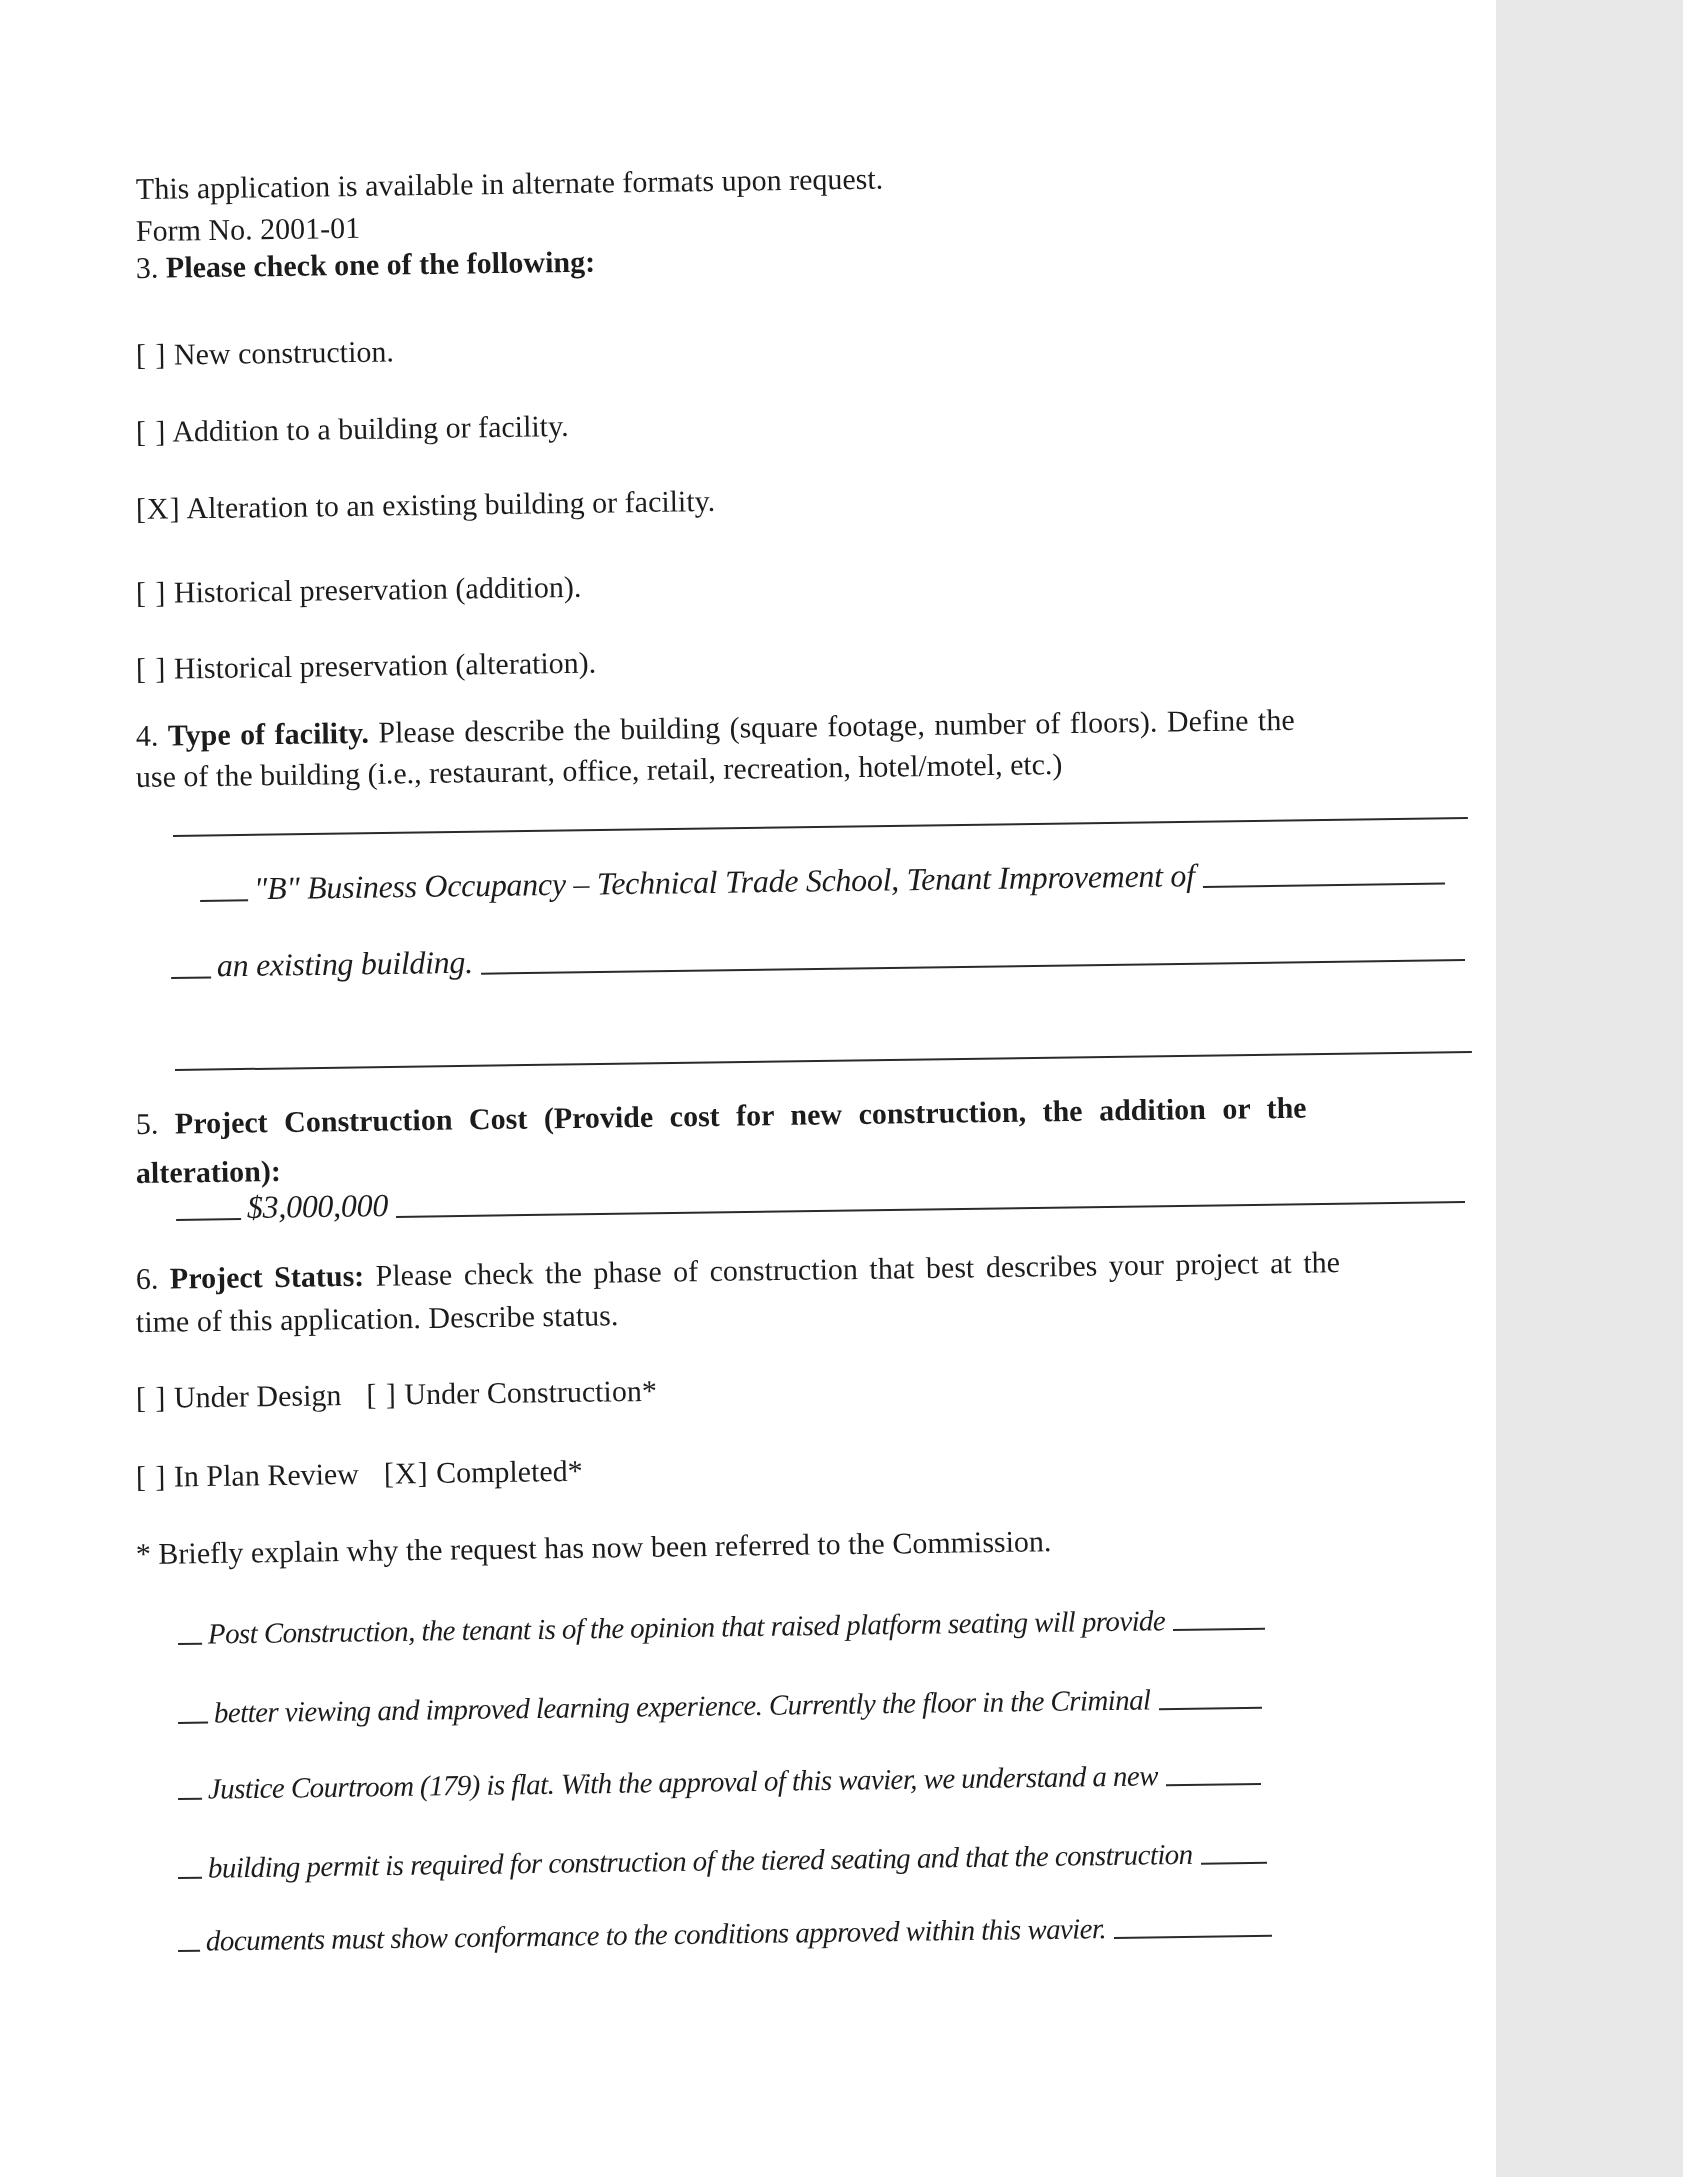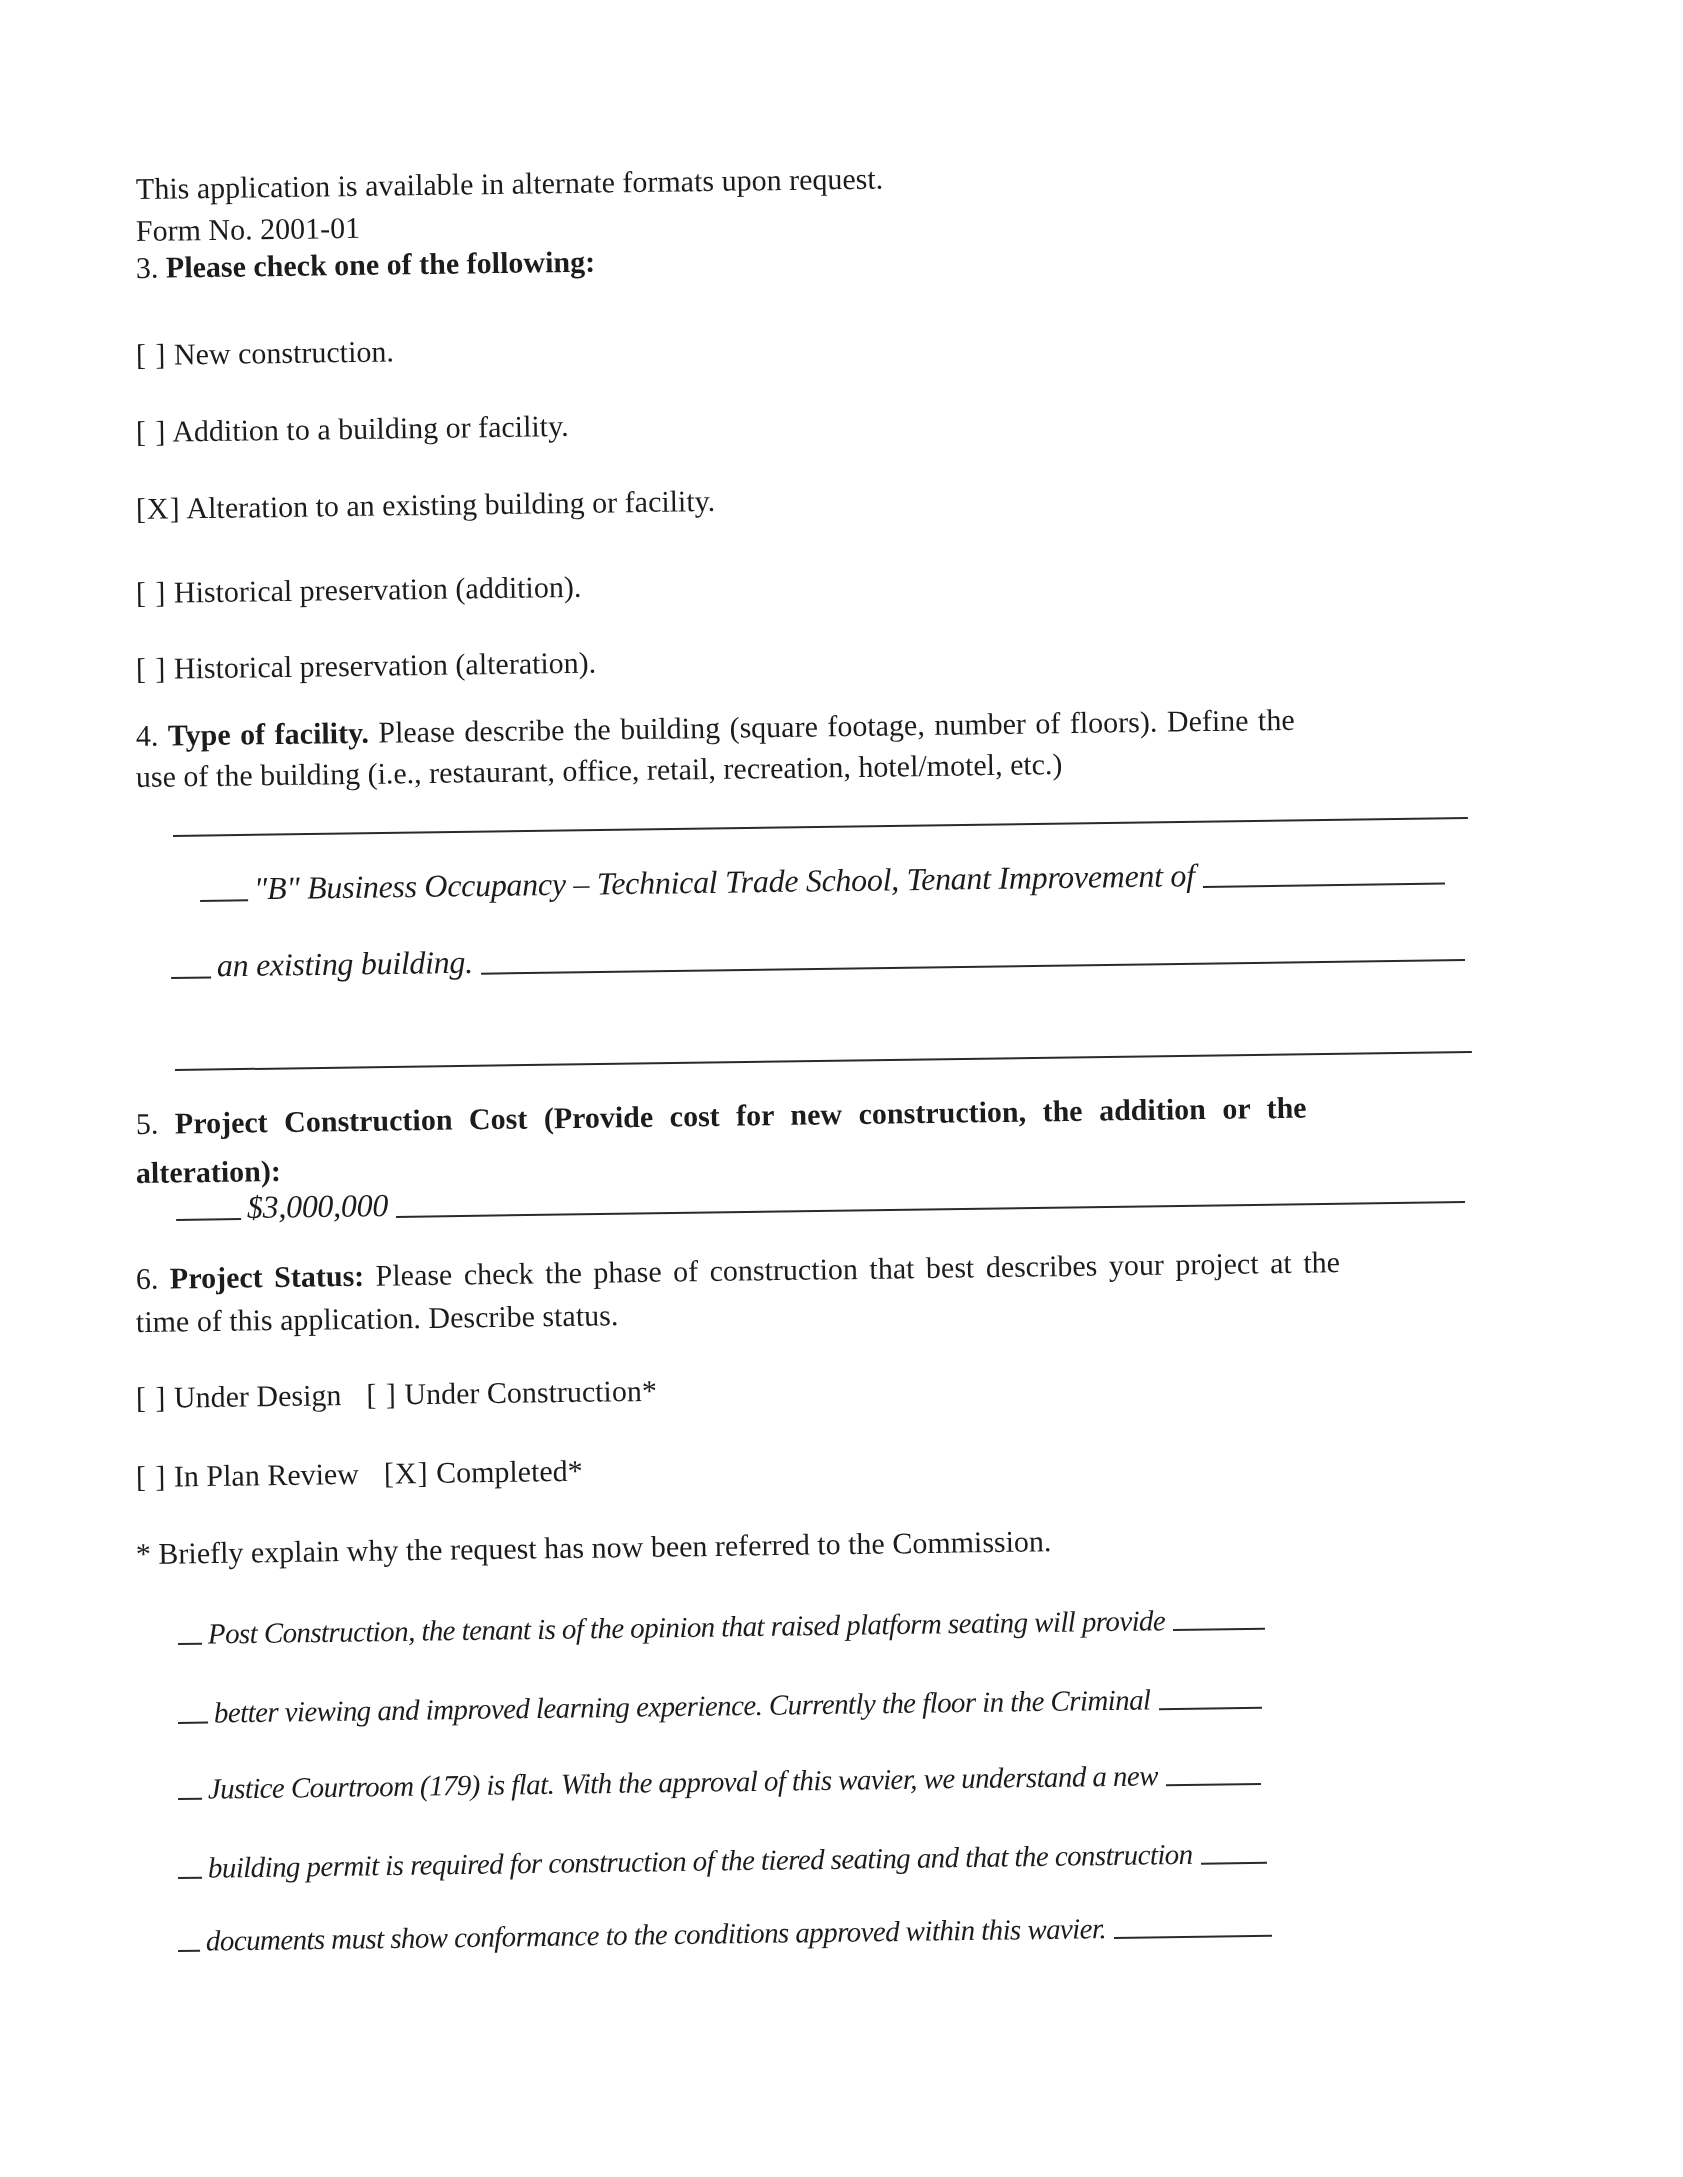--- a/index.html
+++ b/index.html
@@ -1,18 +1,18 @@
 <!DOCTYPE html>
 <html><head>
 <meta charset="utf-8">
 <style>
   html,body{margin:0;padding:0;background:#e8e8e8;}
   .page{
     position:relative;
-    width:1683px;height:2177px;
+    width:1496px;height:2177px;
     background:#ffffff;
     font-family:"Liberation Serif", serif;
     color:#1c1c1c;
     overflow:hidden;
   }
   .line{
     position:absolute;
     white-space:nowrap;
     font-size:30px;
     line-height:1.15;

